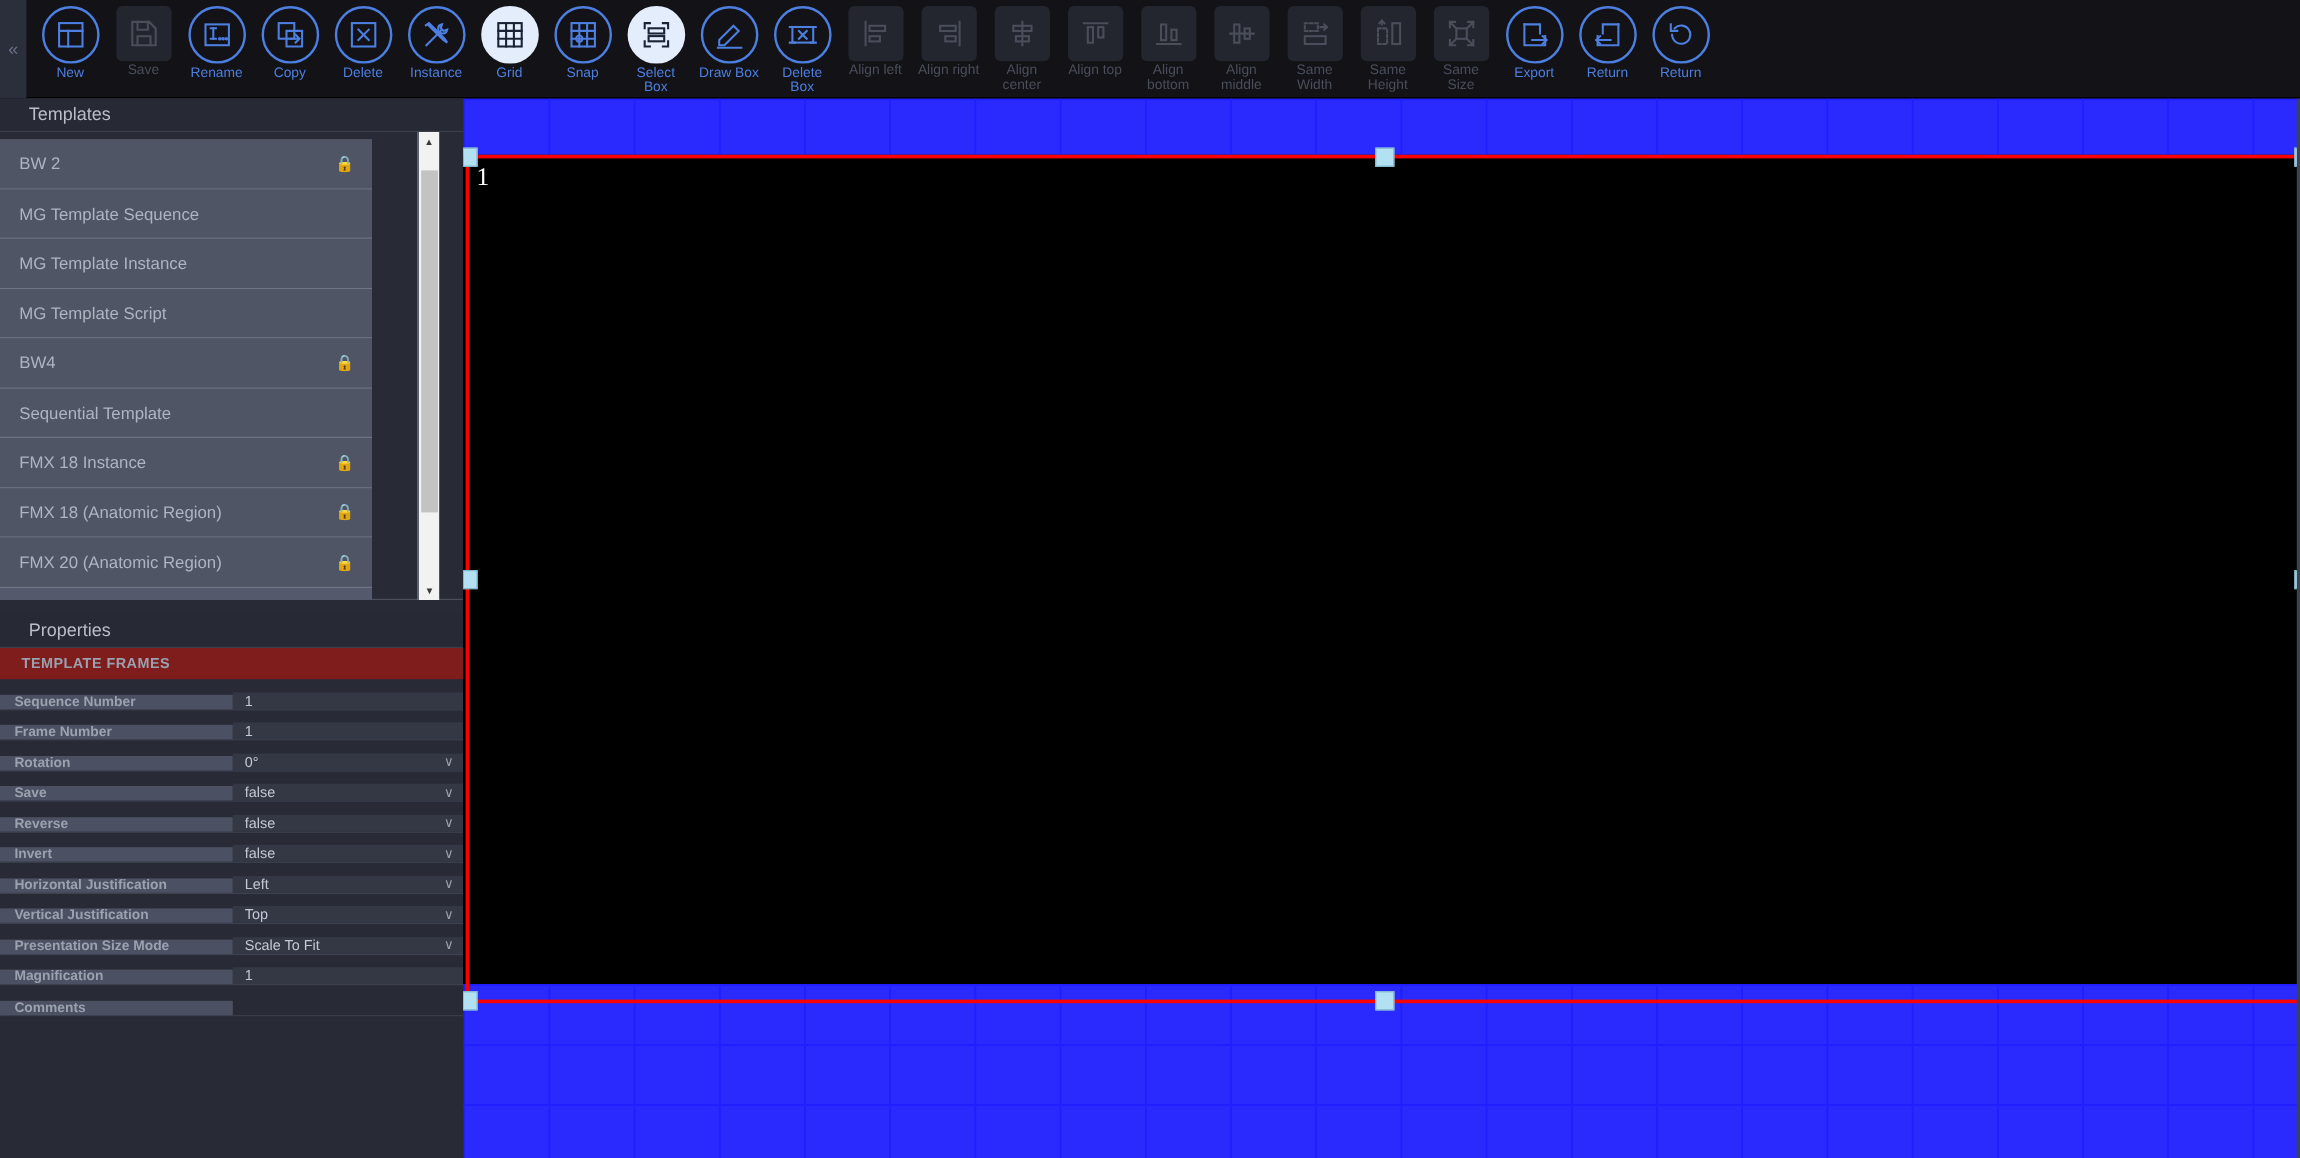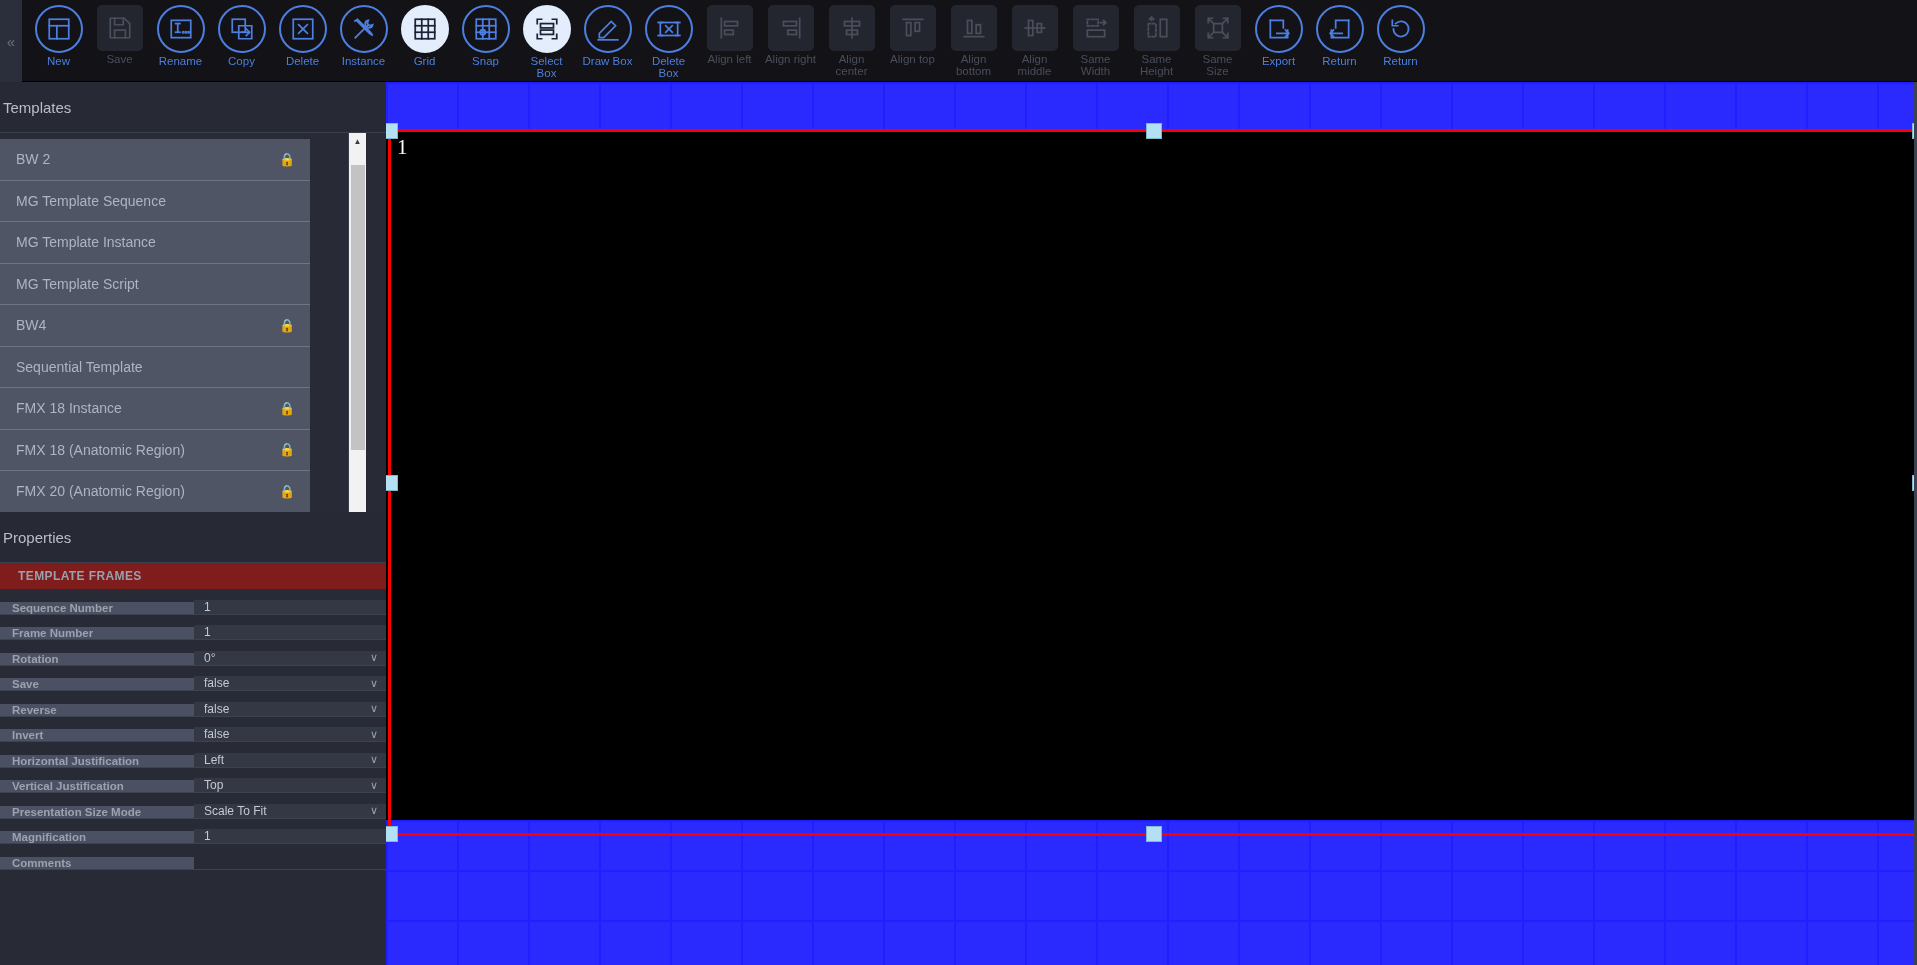--- a/index.html
+++ b/index.html
@@ -51,23 +51,23 @@
   .tool.dim .tool-lbl { color: #4a4e5b; }
   .tool-ico svg { display: block; }
 
   
   #leftpanel {
     position: absolute; left: 0; top: 82px;
     width: 386px; height: 883px;
     background: #282b35;
   }
   .panel-head {
-    height: 51px; background: #272a34;
+    height: 28px; background: #272a34;
     display: flex; align-items: center;
-    padding-left: 3px;
+    padding-left: 24px;
     font-size: 15px; color: #b9bec9;
     border-bottom: 1px solid #3a3f4d;
   }
   #tpl-region {
     position: relative;
     height: 390px;
     border-bottom: 1px solid #4a4f5e;
   }
   #tpl-list {
     position: absolute; left: 0; top: 0;

